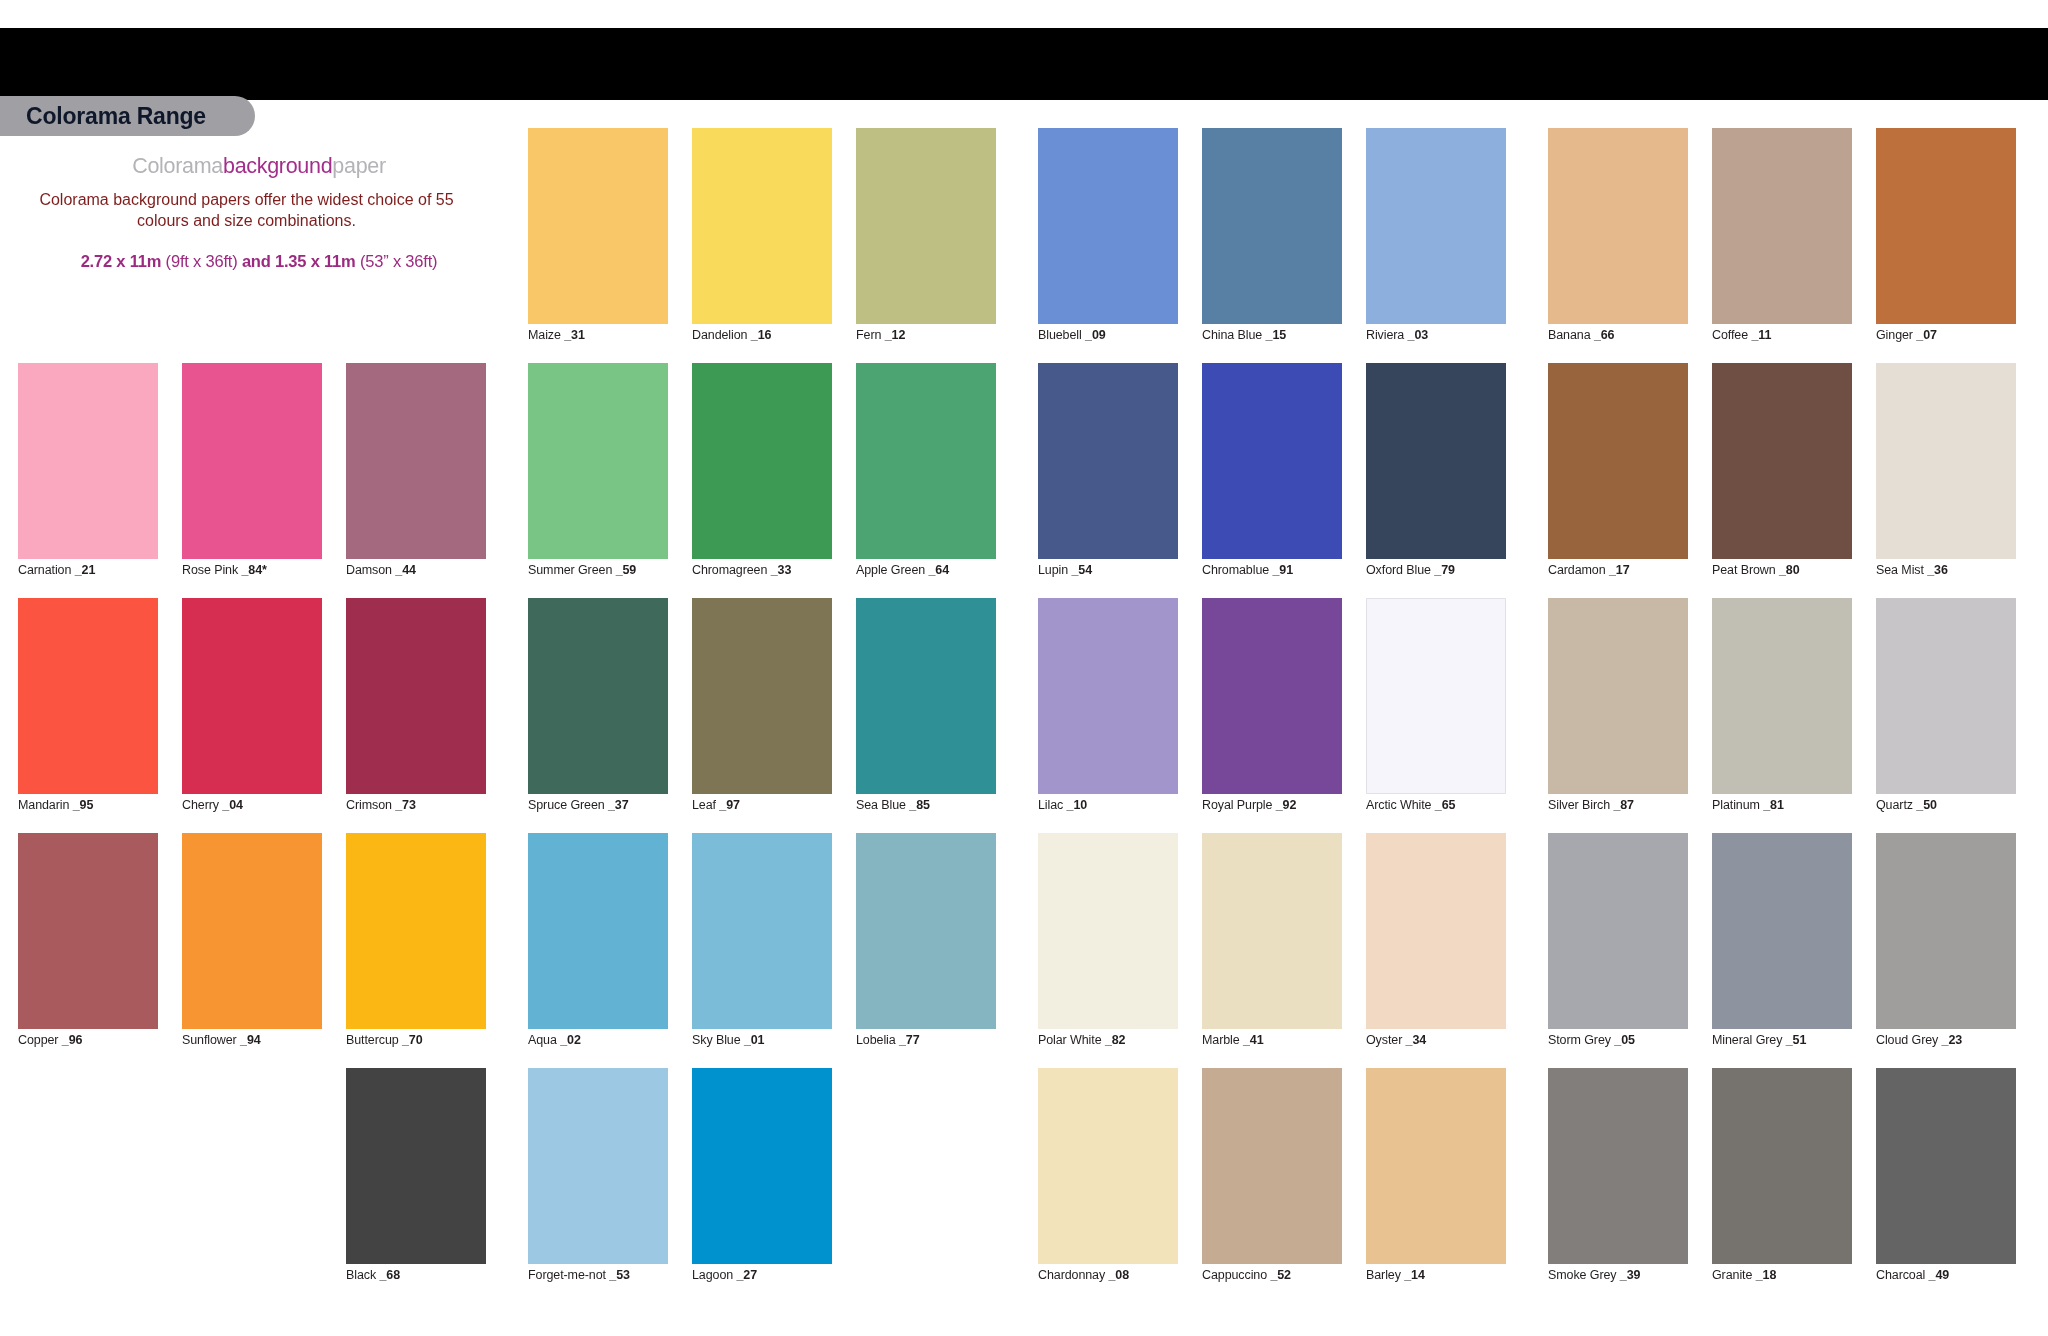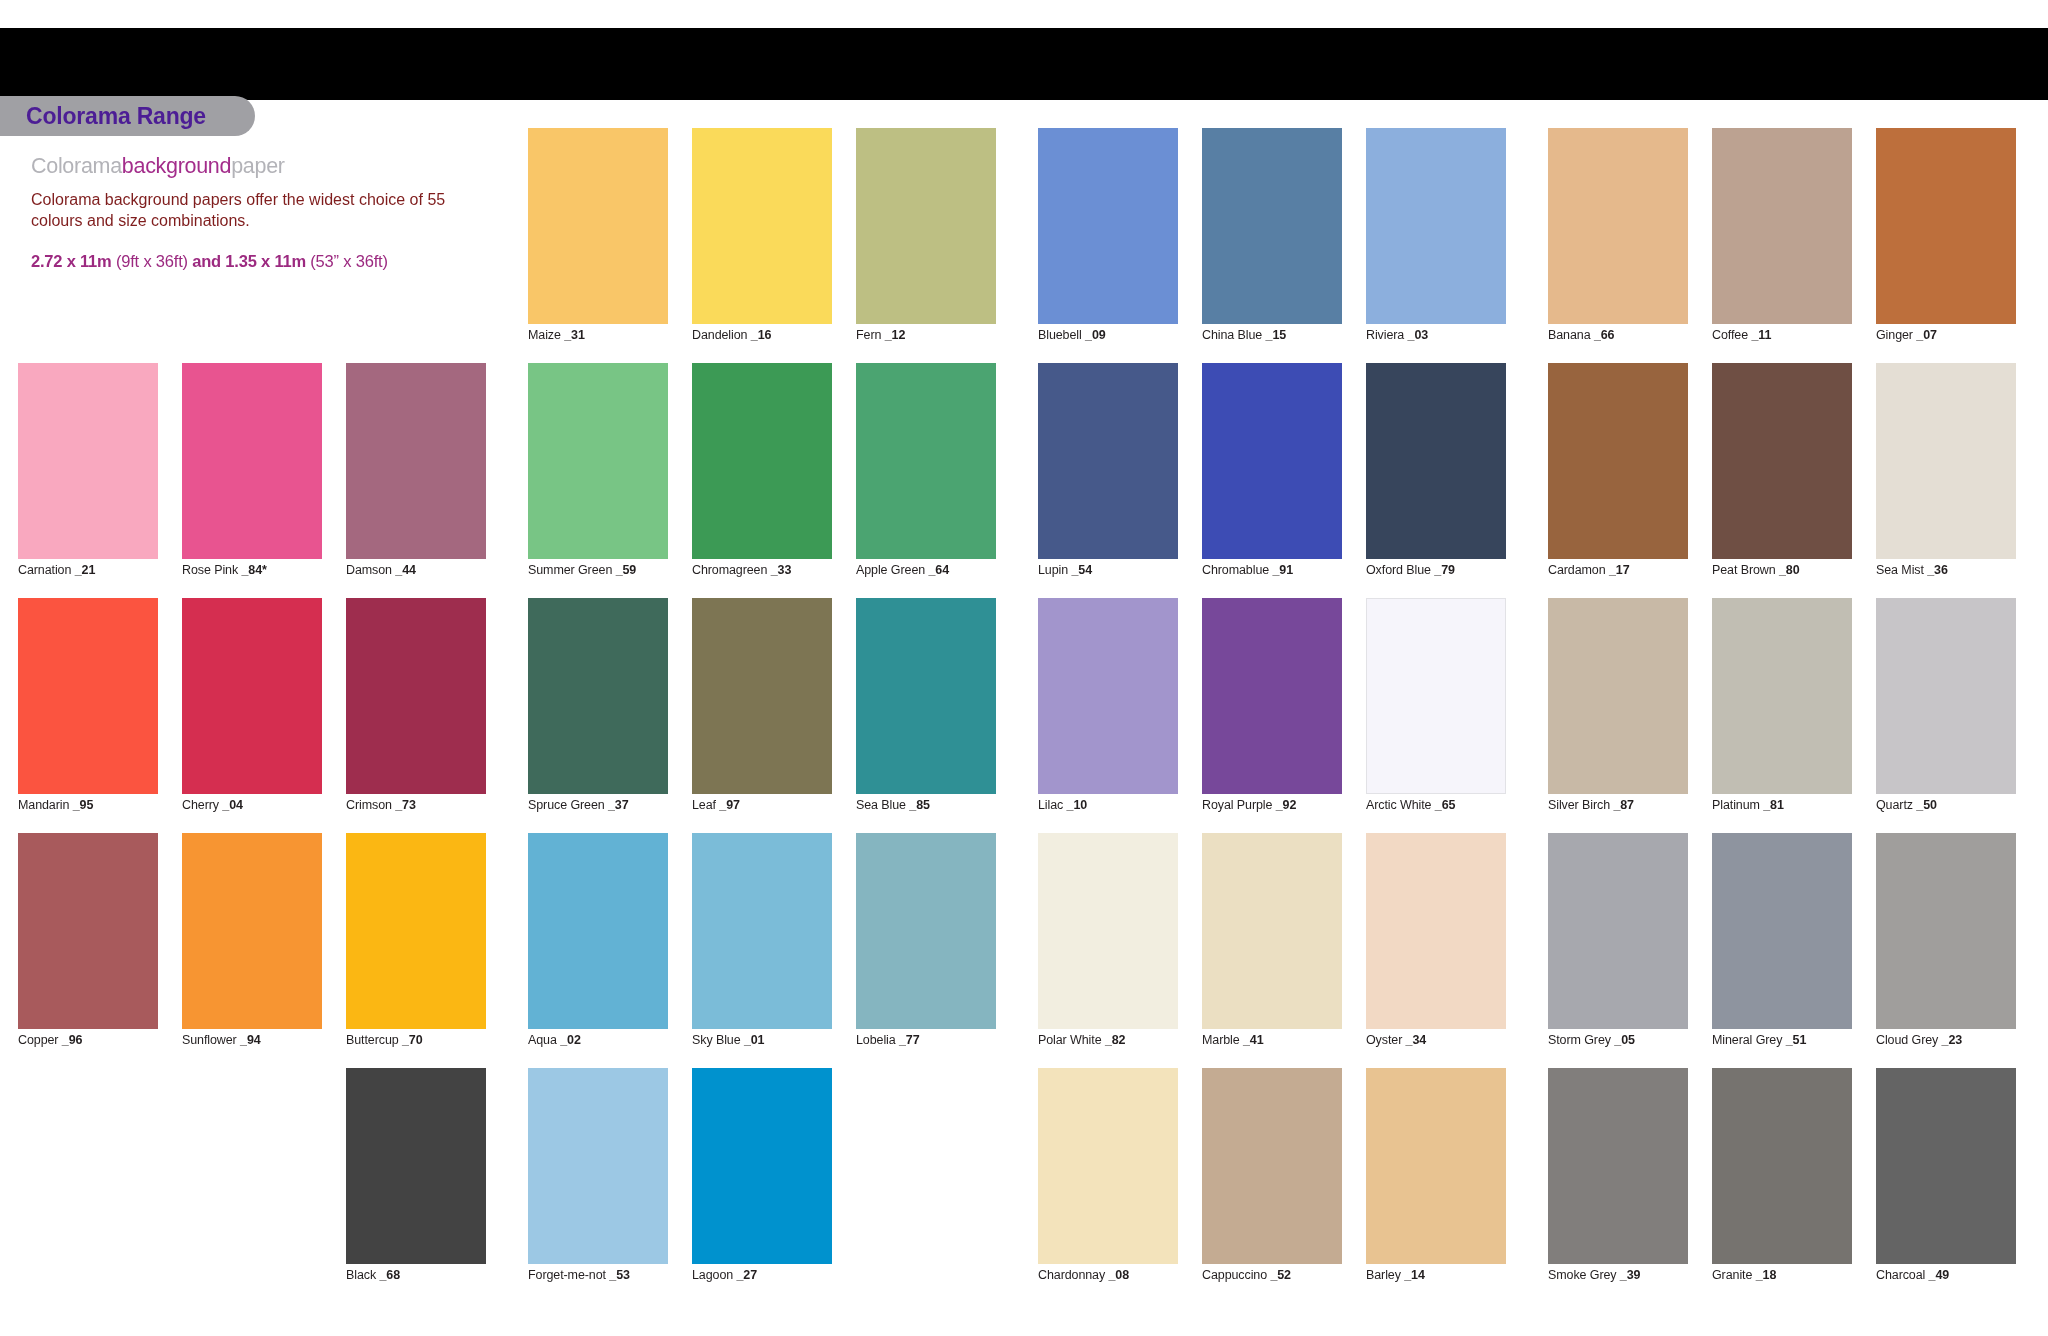--- a/index.html
+++ b/index.html
@@ -16,26 +16,26 @@
     position: absolute; left: 0; top: 28px; width: 2048px; height: 72px;
     background: #000000;
   }
   .range-tab {
     position: absolute; left: 0; top: 96px; width: 255px; height: 40px;
     background: #a0a0a4;
     border-top-right-radius: 20px; border-bottom-right-radius: 20px;
     display: flex; align-items: center;
   }
   .range-tab-label {
-    color: #4c1d95; font-size: 23px; font-weight: bold;
+    color: #0f172a; font-size: 23px; font-weight: bold;
     padding-left: 26px; letter-spacing: -0.2px; line-height: 1;
   }
 
   
-  .intro { position: absolute; left: 31px; top: 155px; width: 470px; }
+  .intro { position: absolute; left: 24px; top: 155px; width: 470px; text-align: center; }
   .intro-title { font-size: 21.5px; line-height: 1.1; letter-spacing: -0.3px; white-space: nowrap; }
   .intro-title .g { color: #b3b3b8; }
   .intro-title .m { color: #a32d8b; }
   .intro-desc {
     margin-top: 10px; font-size: 16px; line-height: 1.35;
     color: #7f1d1d; width: 445px;
   }
   .intro-sizes { margin-top: 20px; font-size: 16.5px; color: #9c2a80; letter-spacing: -0.2px; }
   .intro-sizes b { font-weight: bold; }
   .intro-sizes span.lt { font-weight: normal; }

